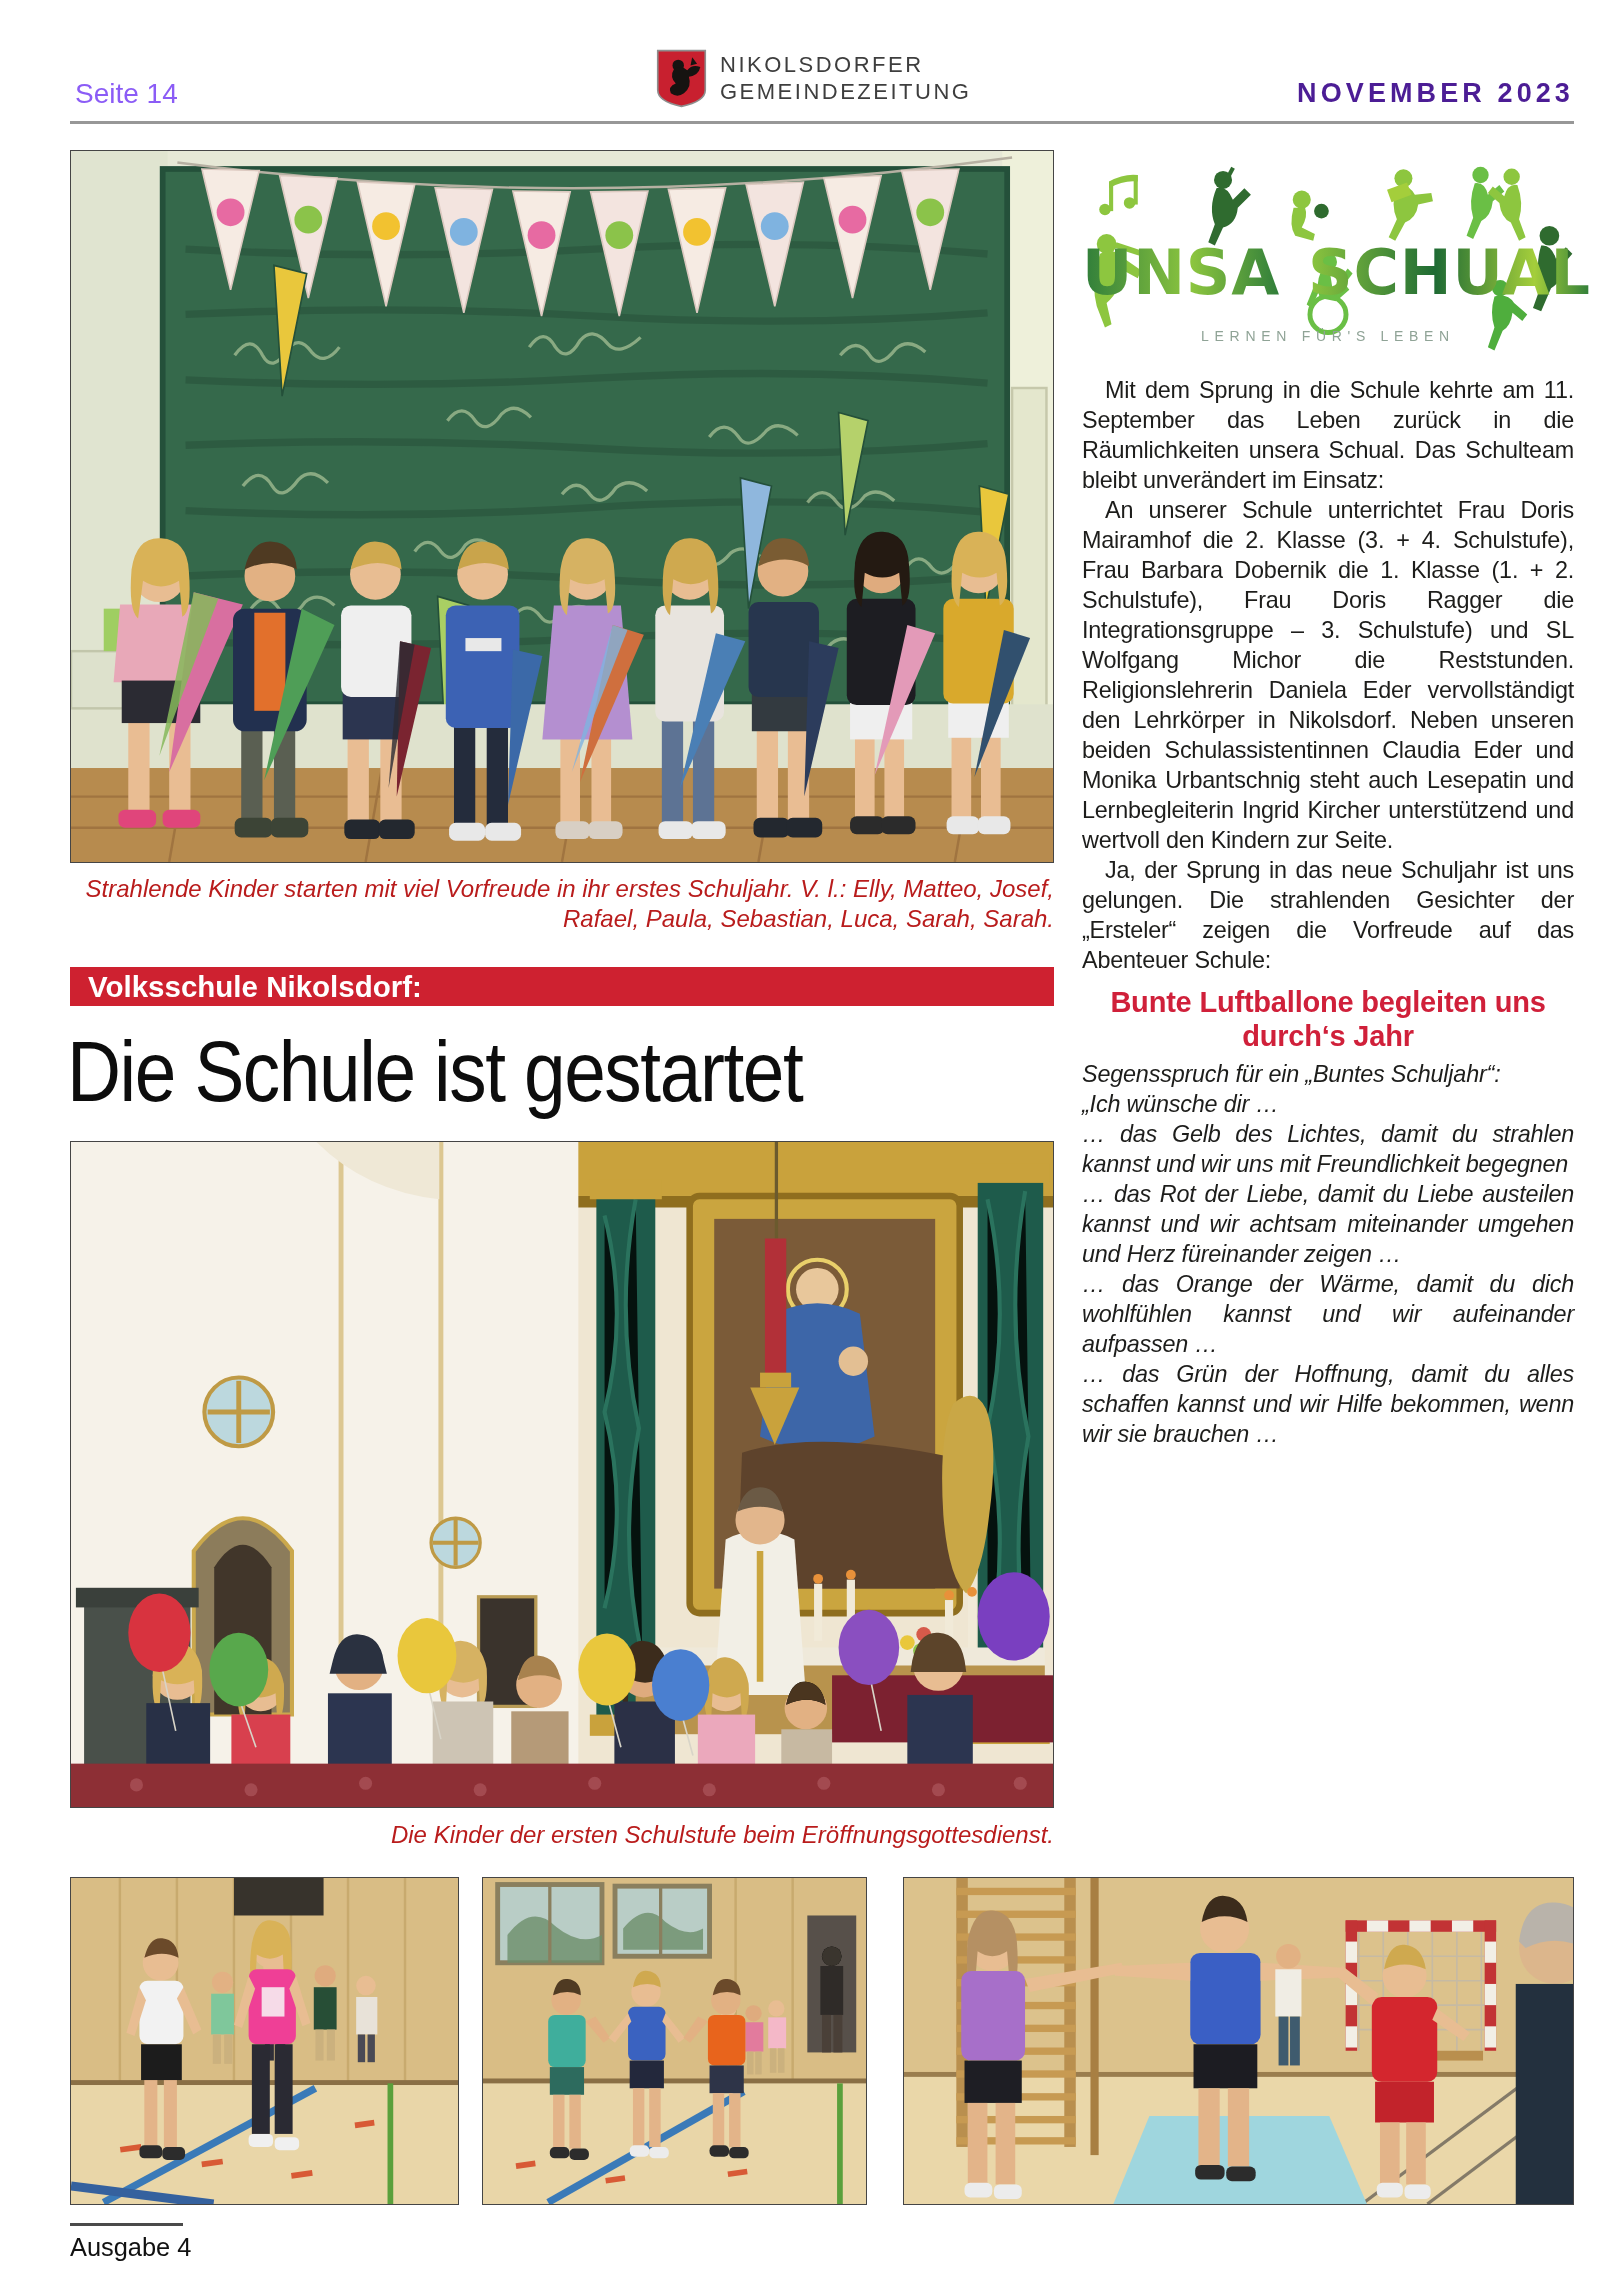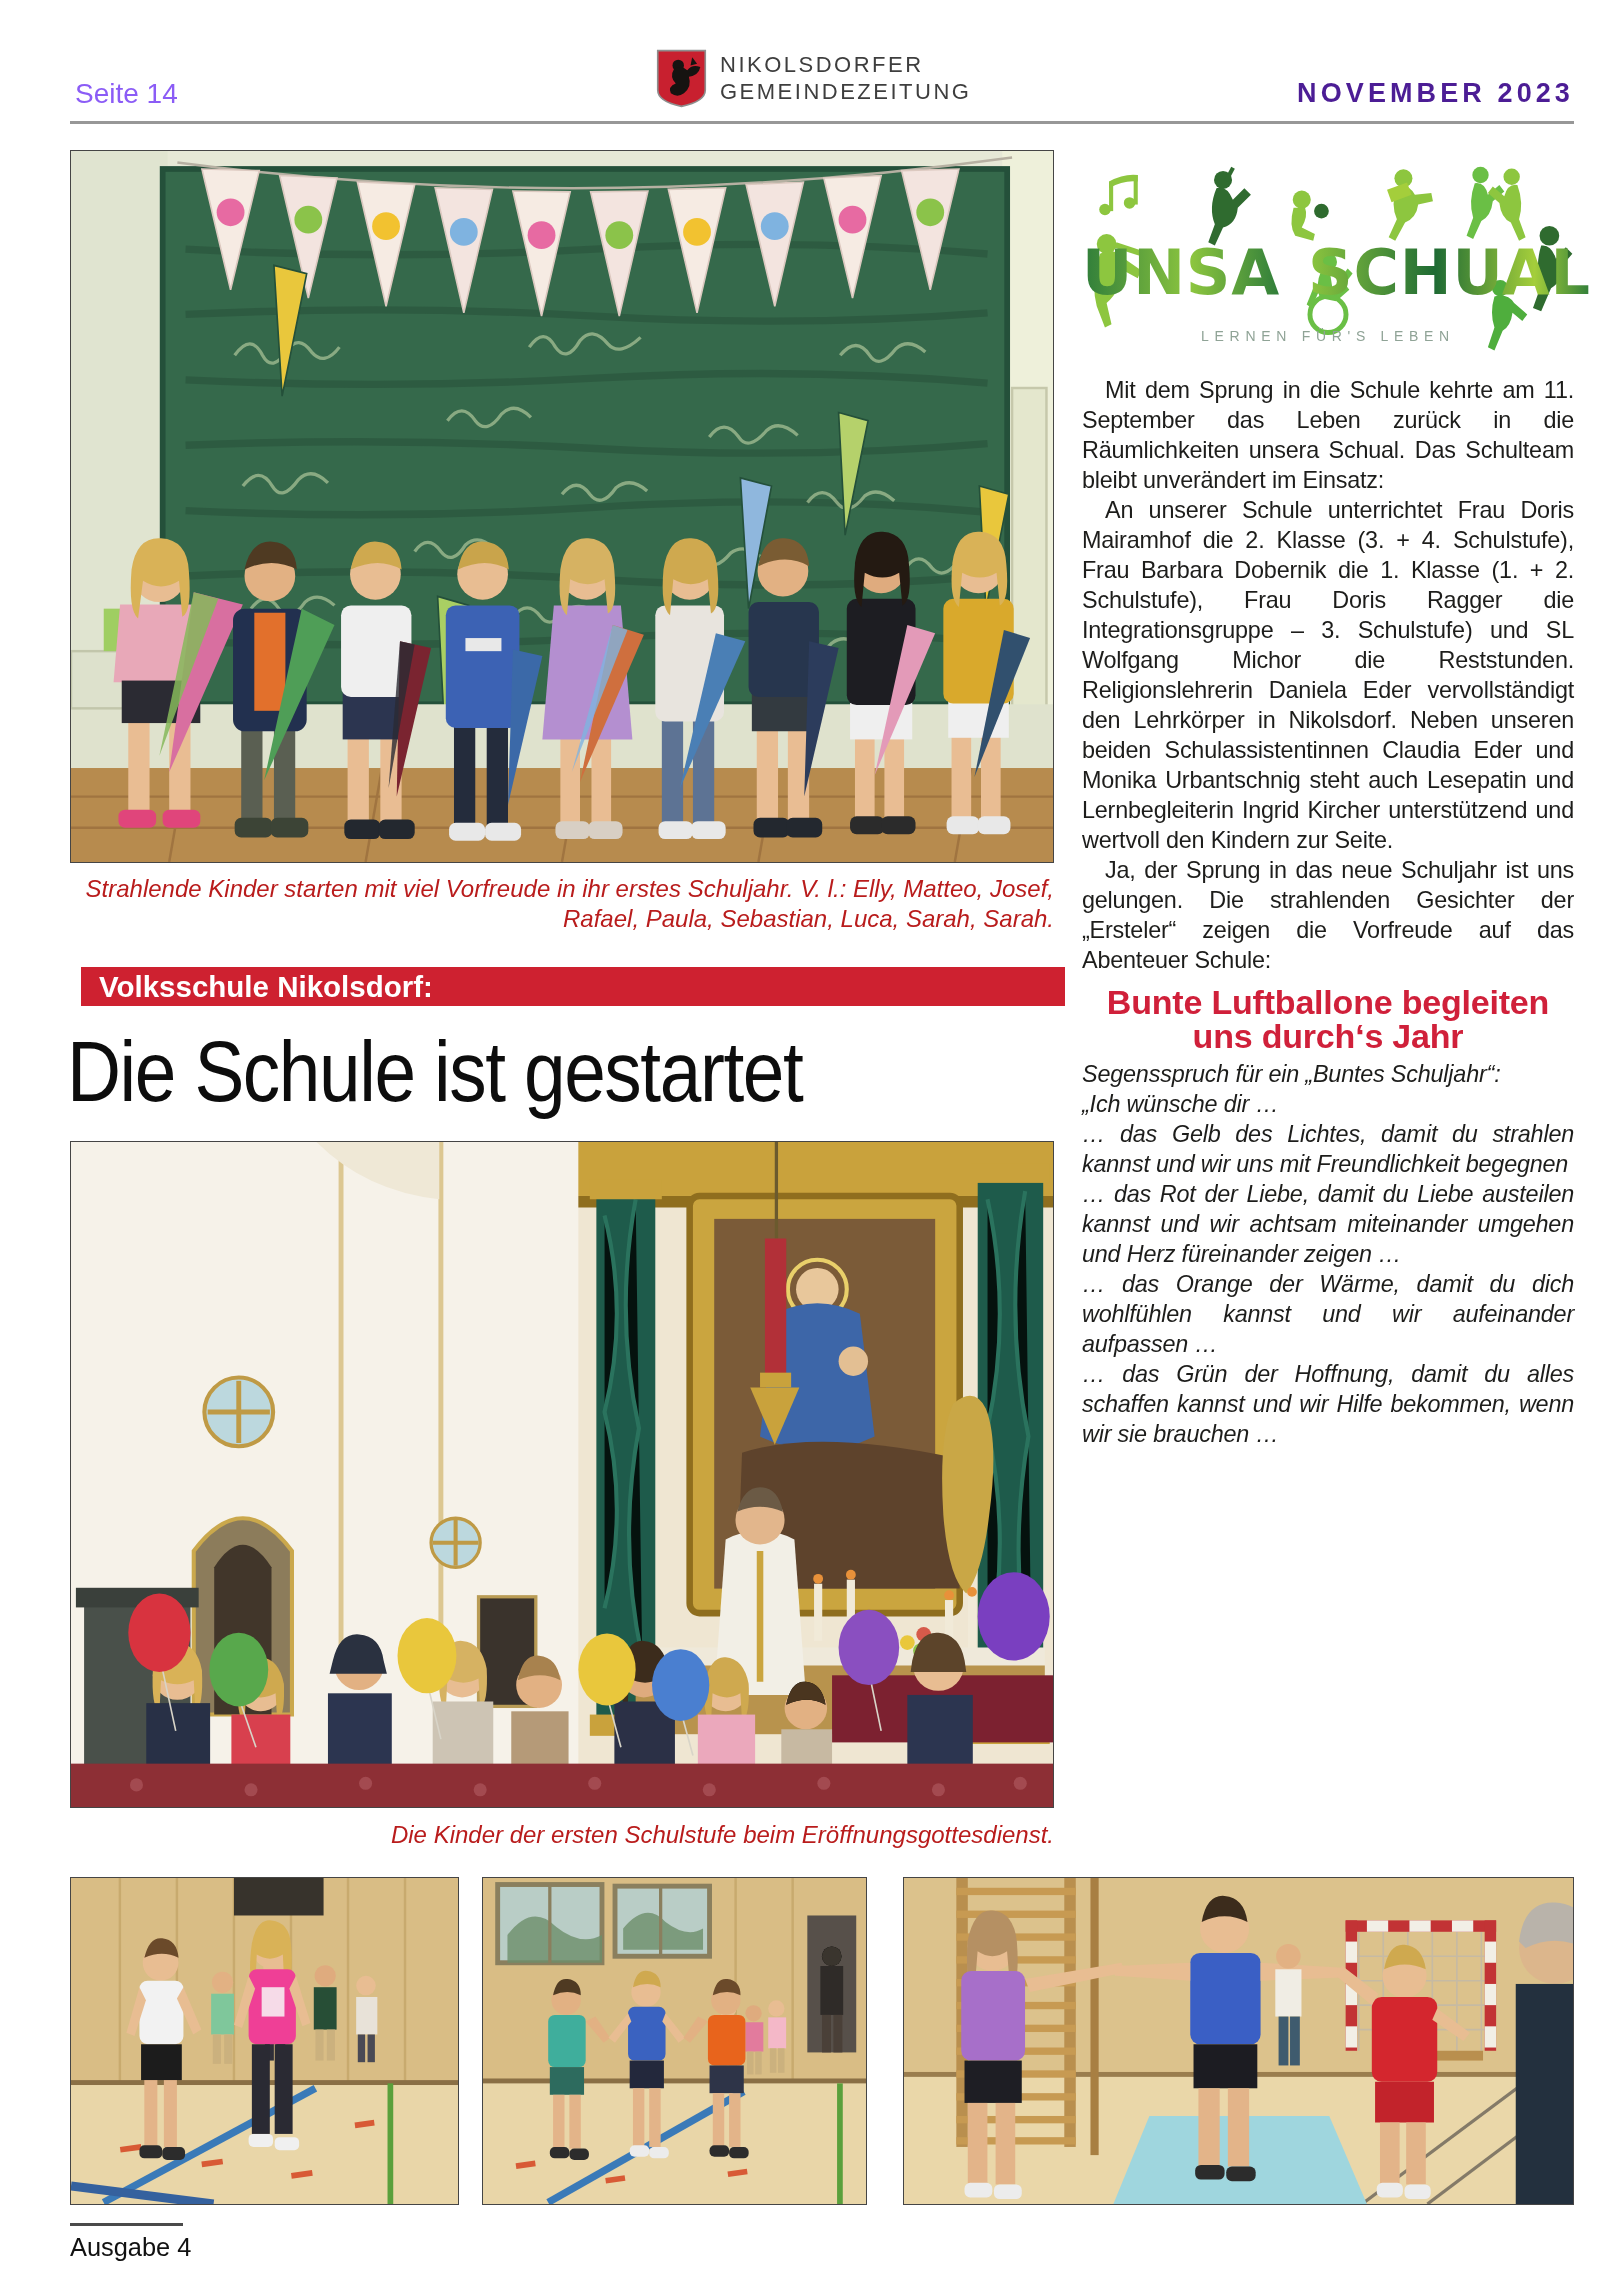--- a/index.html
+++ b/index.html
@@ -26,21 +26,21 @@
   .gym3{left:903px;top:1877px;width:671px;height:328px;}
 
   .caption{position:absolute;left:70px;width:984px;font-style:italic;font-size:24px;
            line-height:30px;color:#b91c1c;text-align:right;}
   .caption1{top:874px;}
   .caption2{top:1820px;}
 
   
   .kicker{position:absolute;left:70px;top:967px;width:984px;height:39px;background:#ce2130;
           color:#fff;font-size:29.5px;font-weight:700;line-height:39px;padding-left:18px;
-          box-sizing:border-box;margin-left:11px;}
+          box-sizing:border-box;}
   .headline{position:absolute;left:67px;top:1023px;width:1066px;font-size:85px;font-weight:500;
             letter-spacing:-1.6px;color:#0d0d0d;transform:scaleX(0.88);transform-origin:left top;
             white-space:nowrap;}
 
   
   .unsa-logo{position:absolute;left:1082px;top:157px;width:492px;height:197px;}
   .unsa-words{position:absolute;left:0;top:79px;width:492px;text-align:center;
               font-family:"DejaVu Sans",sans-serif;font-weight:700;font-size:62px;
               letter-spacing:0.8px;white-space:nowrap;}
   .unsa-w1{background:linear-gradient(90deg,#2f7d3a,#8dc63f 55%,#2f7d3a);
@@ -48,21 +48,21 @@
   .unsa-w2{background:linear-gradient(90deg,#8dc63f,#1f6b34 45%,#a4ce3b 80%,#2f7d3a);
            -webkit-background-clip:text;background-clip:text;color:transparent;margin-left:28px;}
   .unsa-tagline{position:absolute;left:0;top:171px;width:492px;text-align:center;font-size:14px;
                 letter-spacing:5.7px;color:#8fa396;font-weight:400;}
 
   .rightcol{position:absolute;left:1082px;top:375px;width:492px;font-size:23.4px;line-height:30px;
             text-align:justify;letter-spacing:-0.2px;color:#1d1d1b;}
   .rightcol p{margin:0;text-indent:23px;}
   .rightcol p.ital{font-style:italic;text-indent:0;}
   .subhead{margin:9.8px 0 6.6px 0 !important;text-align:center;text-indent:0 !important;
-           color:#d0203a;font-weight:700;font-size:34px;line-height:34px;}
+           color:#d0203a;font-weight:700;font-size:29px;line-height:34px;}
 
   
   .foot-rule{position:absolute;left:70px;top:2223px;width:113px;height:2.5px;background:#4a4a4a;}
   .issue-label{position:absolute;left:70px;top:2233px;font-size:25.4px;color:#111;}
 </style>
 </head>
 <body>
 
 <div class="page">
 

